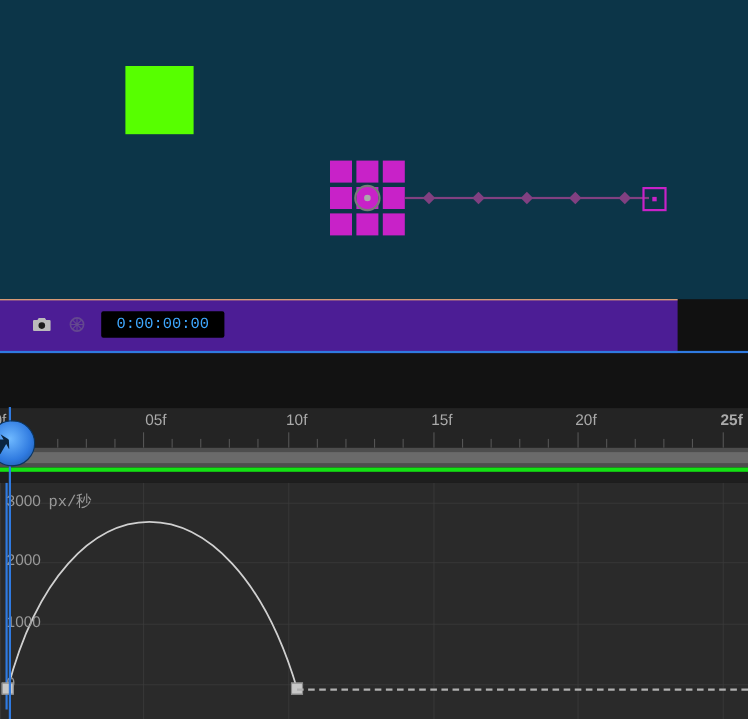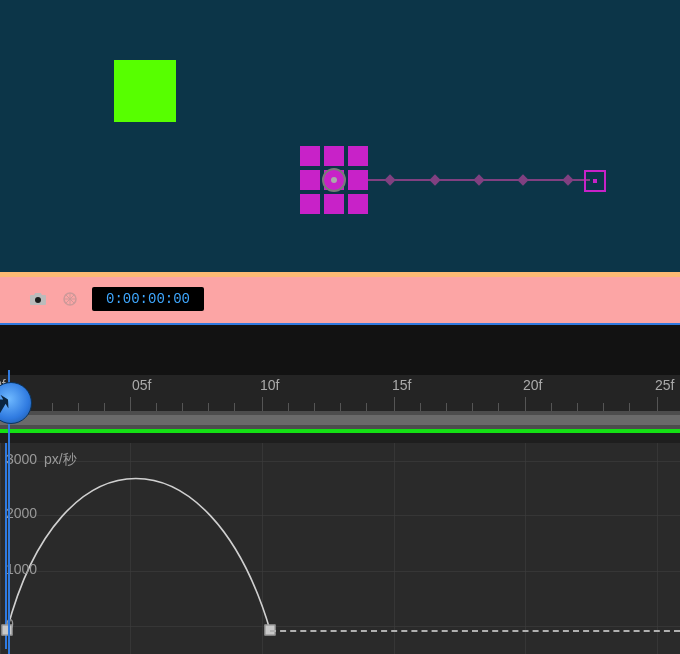--- a/index.html
+++ b/index.html
@@ -11,21 +11,21 @@
   .m-grid{display:grid;grid-template-columns:repeat(3,20px);grid-template-rows:repeat(3,20px);gap:4px;}
   .m-cell{background:#c822c8;}
   .anchor-circ{position:absolute;left:50%;top:50%;width:20px;height:20px;border:2px solid #7a7a7a;border-radius:50%;transform:translate(-50%,-50%);}
   .anchor-dot{position:absolute;left:50%;top:50%;width:6px;height:6px;background:#aaa;border-radius:50%;transform:translate(-50%,-50%);}
   .motion{position:absolute;left:368px;top:179px;width:222px;height:2px;background:#814081;}
   .motion .diamond{position:absolute;top:50%;width:8px;height:8px;transform:translate(-50%,-50%) rotate(45deg);background:#814081;}
   .motion-end{position:absolute;left:584px;top:170px;width:18px;height:18px;border:2px solid #c822c8;}
   .motion-end::after{content:"";position:absolute;left:50%;top:50%;width:4px;height:4px;background:#c822c8;transform:translate(-50%,-50%);}
   
   
-  .toolbar{position:relative;width:680px;height:48px;background:#fca5a5;border-top:5px solid #fdba74;}
+  .toolbar{position:relative;width:616px;height:48px;background:#4c1d95;border-top:1px solid #fdba74;}
   .tb-inner{position:absolute;left:0;top:10px;display:flex;align-items:center;gap:12px;padding-left:28px;}
   .icon-btn{width:20px;height:20px;display:flex;align-items:center;justify-content:center;color:#bbb;}
   .timecode-field{background:#000;color:#3fa8ff;height:24px;line-height:24px;padding:0 14px;font-size:14px;border-radius:2px;font-family:'Courier New',monospace;}
   .blue-bar{position:absolute;left:0;bottom:0;width:680px;height:2px;background:#2f7ae0;}
   
   .dark-strip{width:680px;height:50px;background:#121212;}
   
   
   .ruler{position:relative;width:680px;height:36px;background:#242424;}
   .tick{position:absolute;top:2px;font-size:14px;color:#aaa;}
@@ -131,21 +131,21 @@
     <div class="tick-line" style="left: 420px; height: 8px; top: 28px;"></div>
     <div class="tick-line" style="left: 446px; height: 8px; top: 28px;"></div>
     <div class="tick-line" style="left: 472px; height: 8px; top: 28px;"></div>
     <div class="tick-line" style="left: 498px; height: 8px; top: 28px;"></div>
     <div class="tick" style="left: 523px;">20f</div>
     <div class="tick-line" style="left: 525px; height: 14px;"></div>
     <div class="tick-line" style="left: 551px; height: 8px; top: 28px;"></div>
     <div class="tick-line" style="left: 577px; height: 8px; top: 28px;"></div>
     <div class="tick-line" style="left: 603px; height: 8px; top: 28px;"></div>
     <div class="tick-line" style="left: 629px; height: 8px; top: 28px;"></div>
-    <div class="tick" style="left: 655px;">25f</div>
+    <div class="tick" style="left: 655px; font-weight: bold;">25f</div>
     <div class="tick-line" style="left: 657px; height: 14px;"></div>
   </div>
 
 <div class="band">
   <div class="band-outer"></div>
   <div class="band-inner"></div>
   <div class="band-green"></div>
   <div class="band-bot"></div>
 </div>
 
@@ -158,21 +158,21 @@
     <div class="grid-v" style="left: 525px;"></div>
     <div class="grid-v" style="left: 394px;"></div>
     <div class="grid-v" style="left: 262px;"></div>
     <div class="grid-v" style="left: 130px;"></div>
     <div class="grid-v" style="left: 0px;"></div>
   <div class="axis-v"></div>
   <svg class="curve" width="680" height="216">
     <path id="curve-path" d="M 7 187 C 60 -15 210 -15 270 187" fill="none" stroke="#d0d0d0" stroke-width="1.6"></path>
   </svg>
 <div class="y-lab" style="top: 8px;">3000</div>
-    <span class="y-unit" style="top: 8px; left: 44px;"> px/秒</span>
+    <span class="y-unit" style="top: 8px; left: 44px; font-family: Liberation Mono, monospace;"> px/秒</span>
     <div class="y-lab" style="top: 62px;">2000</div>
     <div class="y-lab" style="top: 118px;">1000</div>
     <div class="y-lab" style="top: 173px;">0</div>
     <div class="kf" style="left: 7px; top: 187px;"></div>
     <div class="kf" style="left: 270px; top: 187px;"></div>
     <div class="dash" style="left: 270px; top: 187px; width: 410px;"></div>
   </div>
 
 <div class="playhead-line"></div>
 <div class="playhead"></div>

